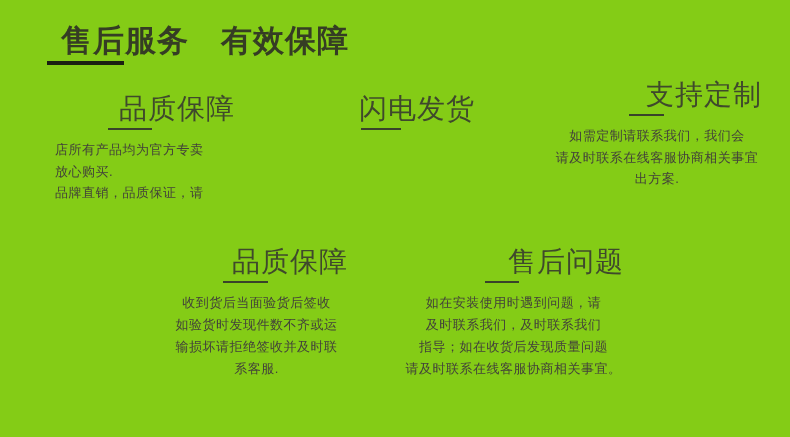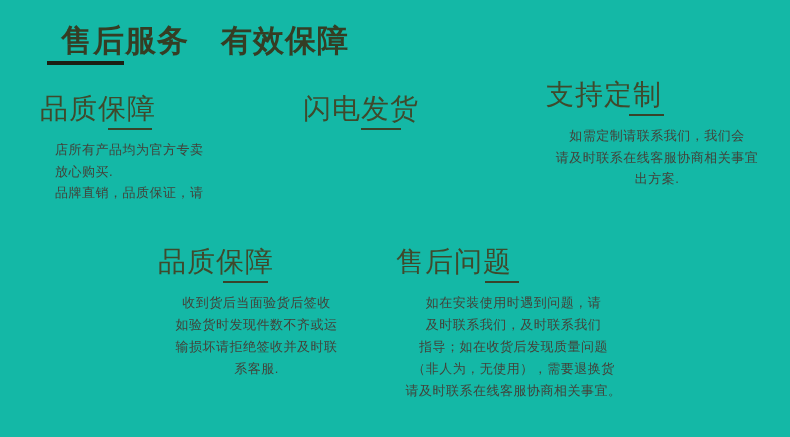--- a/index.html
+++ b/index.html
@@ -6,21 +6,21 @@
     margin: 0;
     padding: 0;
   }
   body {
     font-family: "Liberation Sans", "DejaVu Sans", sans-serif;
   }
   .canvas {
     position: relative;
     width: 790px;
     height: 437px;
-    background: #14b8a6;
+    background: #84cc16;
     overflow: hidden;
   }
   
   .main-title {
     position: absolute;
     left: 61px;
     top: 20px;
     font-size: 31px;
     font-weight: bold;
     letter-spacing: 1px;
@@ -37,21 +37,21 @@
   }
   
   .card {
     position: absolute;
   }
   .card-heading {
     font-size: 28px;
     line-height: 32px;
     letter-spacing: 1px;
     color: #3f492c;
-    text-align: left;
+    text-align: right;
     white-space: nowrap;
   }
   .card-underline {
     position: relative;
     left: -8px;
     height: 2px;
     margin: 3px auto 0;
     background: #39432a;
   }
   .card-body {
@@ -119,18 +119,17 @@
     </div>
   </div>
 
   <div class="card row2" id="card-aftersale">
     <div class="card-heading">售后问题</div>
     <div class="card-underline" style="width:34px"></div>
     <div class="card-body">
       <div>如在安装使用时遇到问题，请</div>
       <div>及时联系我们，及时联系我们</div>
       <div>指导；如在收货后发现质量问题</div>
-      <div>（非人为，无使用），需要退换货</div>
       <div>请及时联系在线客服协商相关事宜。</div>
     </div>
   </div>
 
 </div>
 
 </body></html>

